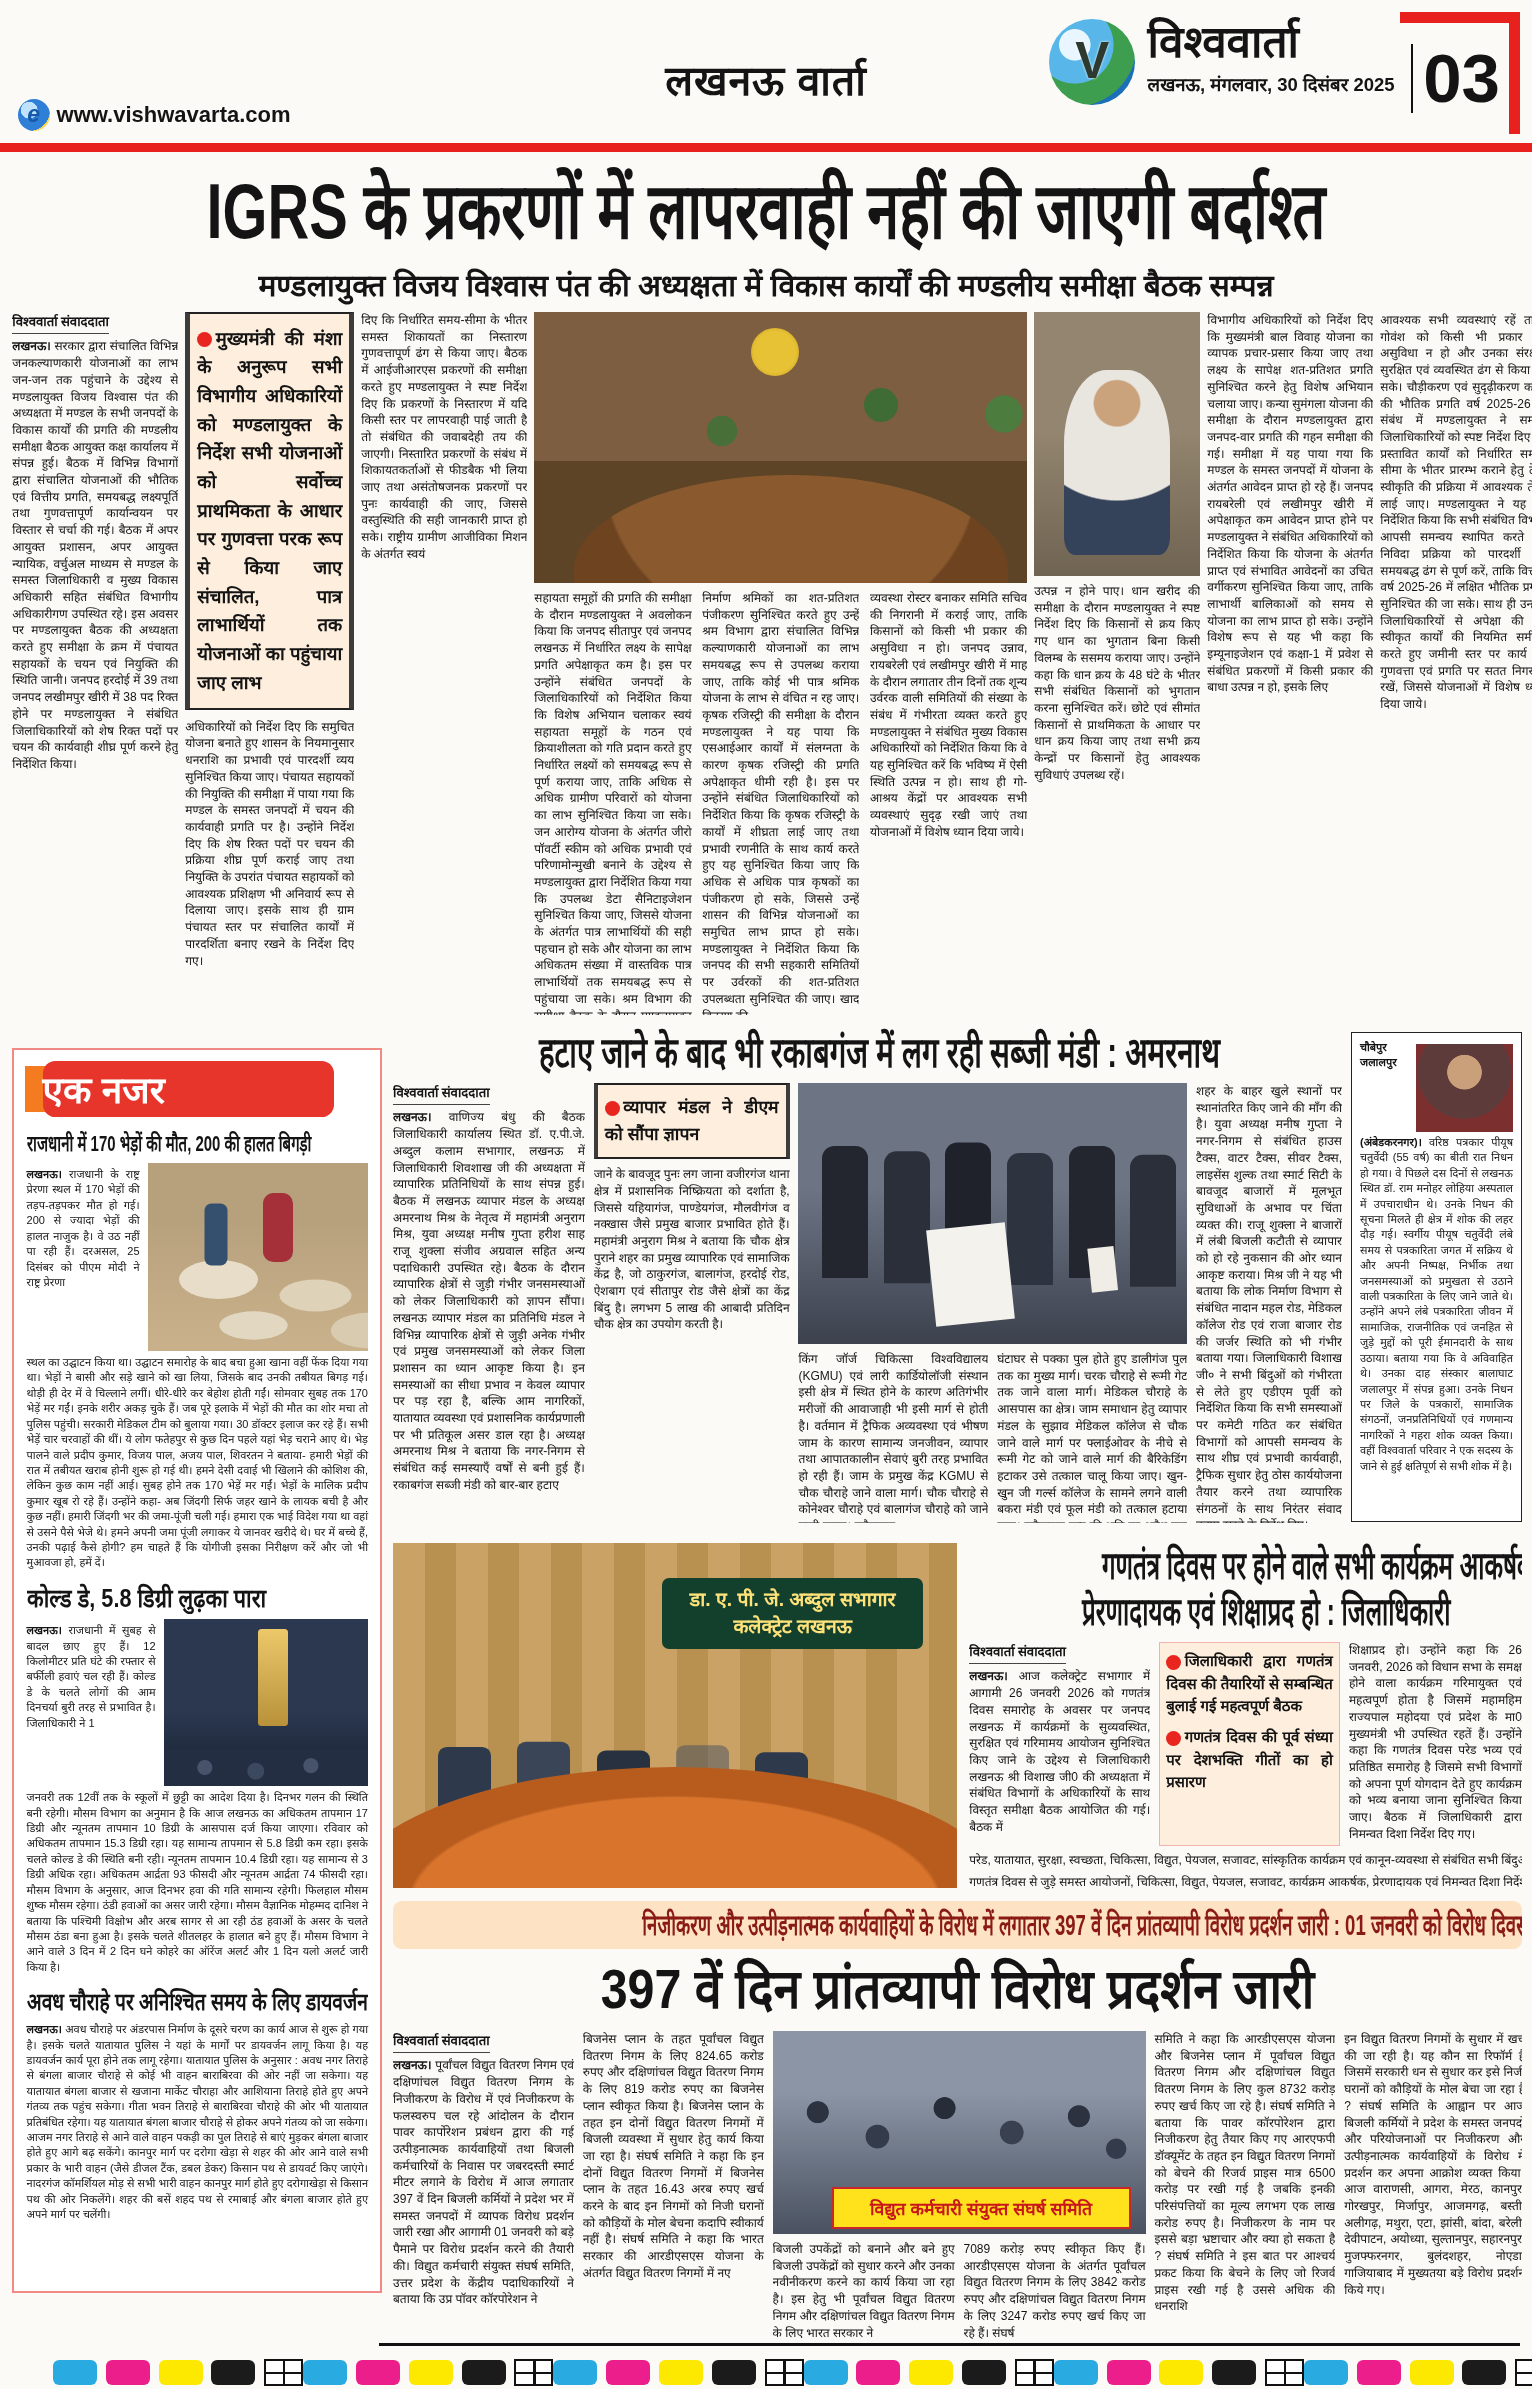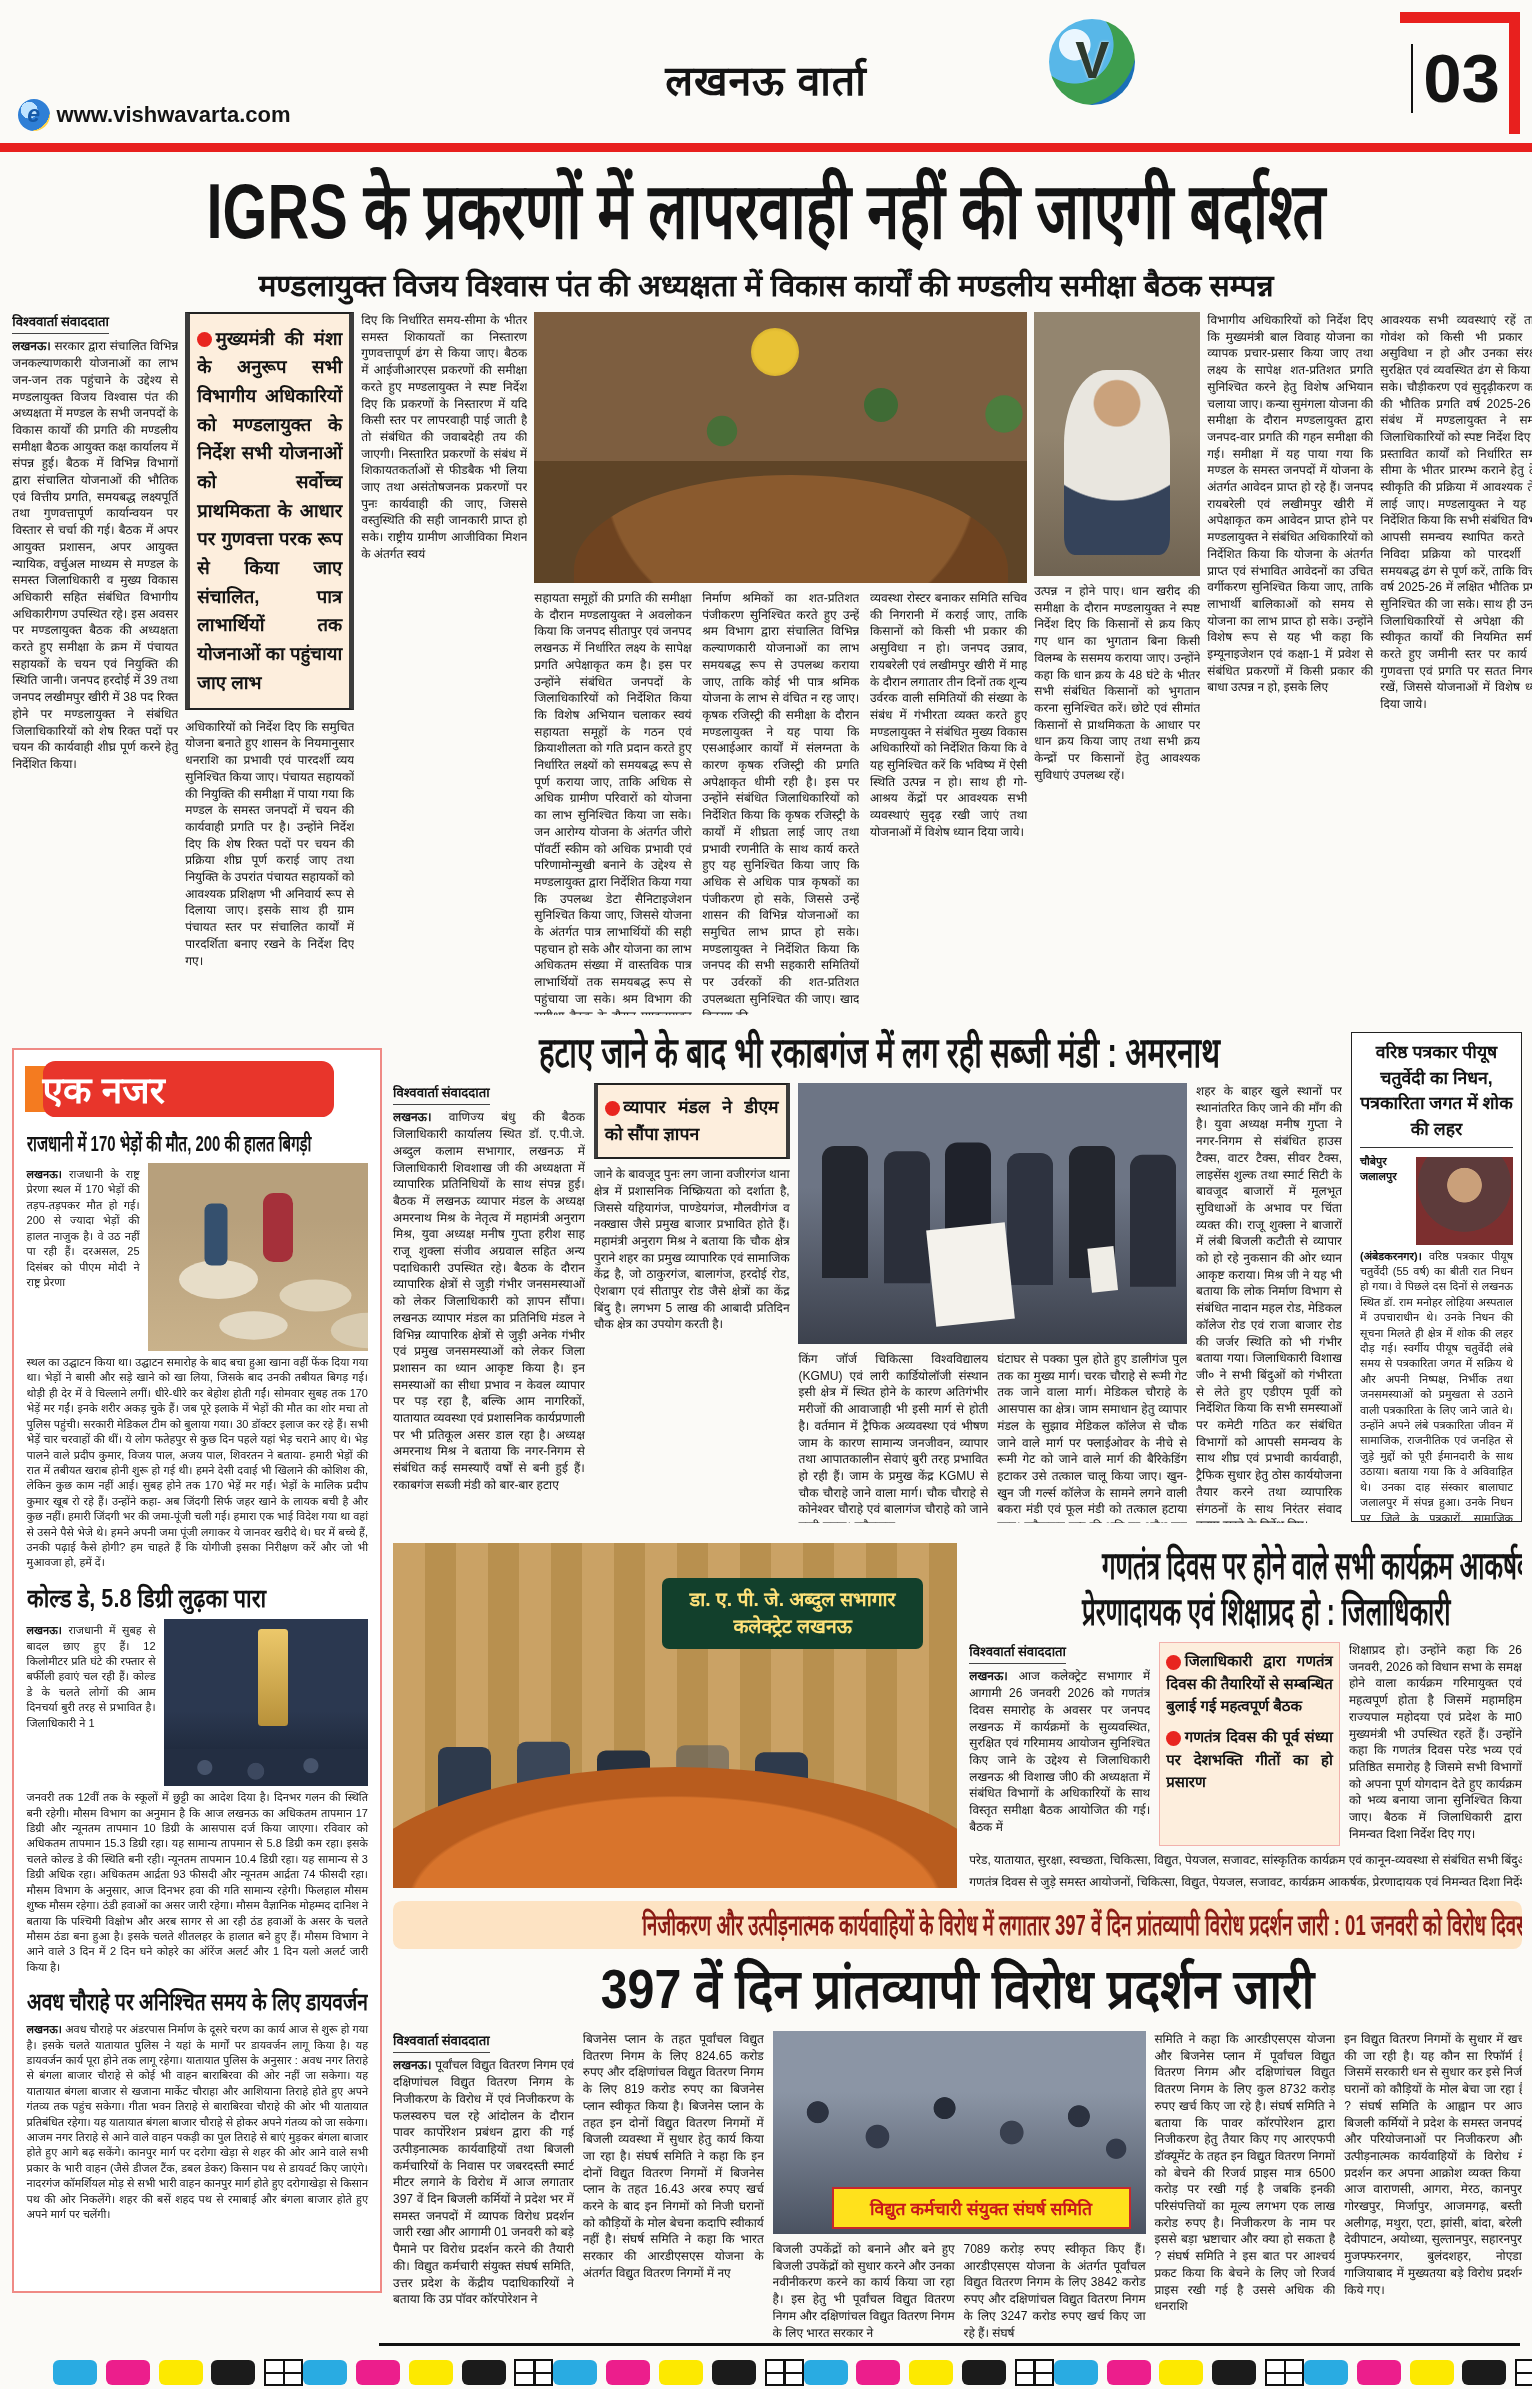--- a/index.html
+++ b/index.html
@@ -151,20 +151,24 @@
 <body>
 
 <div class="abs header">
   <div class="web">
     <span class="e-icon">e</span>
     <span>www.vishwavarta.com</span>
   </div>
   <div class="masthead-center">लखनऊ वार्ता</div>
   <div class="brandblock">
     <span class="globe"></span>
+    <span class="brandcol">
+      <span class="brandname">विश्ववार्ता</span>
+      <span class="dateline">लखनऊ,  मंगलवार, 30 दिसंबर 2025</span>
+    </span>
   </div>
   <div class="pagebox">
     <span class="pagenum">03</span>
   </div>
 </div>
 <div class="abs red-rule"></div>
 
 <div class="abs igrs-head">
   <span class="squeeze">IGRS के प्रकरणों में लापरवाही नहीं की जाएगी बर्दाश्त</span>
 </div>
@@ -263,21 +267,20 @@
           </div>
       </div>
     </div>
     <div class="col rk-c4">
       <p class="btxt">शहर के बाहर खुले स्थानों पर स्थानांतरित किए जाने की माँग की है। युवा अध्यक्ष मनीष गुप्ता ने नगर-निगम से संबंधित हाउस टैक्स, वाटर टैक्स, सीवर टैक्स, लाइसेंस शुल्क तथा स्मार्ट सिटी के बावजूद बाजारों में मूलभूत सुविधाओं के अभाव पर चिंता व्यक्त की। राजू शुक्ला ने बाजारों में लंबी बिजली कटौती से व्यापार को हो रहे नुकसान की ओर ध्यान आकृष्ट कराया। मिश्र जी ने यह भी बताया कि लोक निर्माण विभाग से संबंधित नादान महल रोड, मेडिकल कॉलेज रोड एवं राजा बाजार रोड की जर्जर स्थिति को भी गंभीर बताया गया। जिलाधिकारी विशाख जी० ने सभी बिंदुओं को गंभीरता से लेते हुए एडीएम पूर्वी को निर्देशित किया कि सभी समस्याओं पर कमेटी गठित कर संबंधित विभागों को आपसी समन्वय के साथ शीघ्र एवं प्रभावी कार्यवाही, ट्रैफिक सुधार हेतु ठोस कार्ययोजना तैयार करने तथा व्यापारिक संगठनों के साथ निरंतर संवाद बनाए रखने के निर्देश दिए।</p>
     </div>
   </div>
 </div>
 
 <div class="abs obit">
-  <div class="obit-head">वरिष्ठ पत्रकार पीयूष चतुर्वेदी का निधन, पत्रकारिता जगत में शोक की लहर</div>
   <div class="obit-body">
     <div class="ph portrait"></div>
     <strong class="city">चौबेपुर जलालपुर (अंबेडकरनगर)।</strong>
     <span>वरिष्ठ पत्रकार पीयूष चतुर्वेदी (55 वर्ष) का बीती रात निधन हो गया। वे पिछले दस दिनों से लखनऊ स्थित डॉ. राम मनोहर लोहिया अस्पताल में उपचाराधीन थे। उनके निधन की सूचना मिलते ही क्षेत्र में शोक की लहर दौड़ गई। स्वर्गीय पीयूष चतुर्वेदी लंबे समय से पत्रकारिता जगत में सक्रिय थे और अपनी निष्पक्ष, निर्भीक तथा जनसमस्याओं को प्रमुखता से उठाने वाली पत्रकारिता के लिए जाने जाते थे। उन्होंने अपने लंबे पत्रकारिता जीवन में सामाजिक, राजनीतिक एवं जनहित से जुड़े मुद्दों को पूरी ईमानदारी के साथ उठाया। बताया गया कि वे अविवाहित थे। उनका दाह संस्कार बालाघाट जलालपुर में संपन्न हुआ। उनके निधन पर जिले के पत्रकारों, सामाजिक संगठनों, जनप्रतिनिधियों एवं गणमान्य नागरिकों ने गहरा शोक व्यक्त किया। वहीं विश्ववार्ता परिवार ने एक सदस्य के जाने से हुई क्षतिपूर्ण से सभी शोक में है।</span>
   </div>
 </div>
 
 <div class="abs republic">
   <div class="ph hall">
     <div class="hall-sign">डा. ए. पी. जे. अब्दुल सभागार कलेक्ट्रेट लखनऊ</div>

